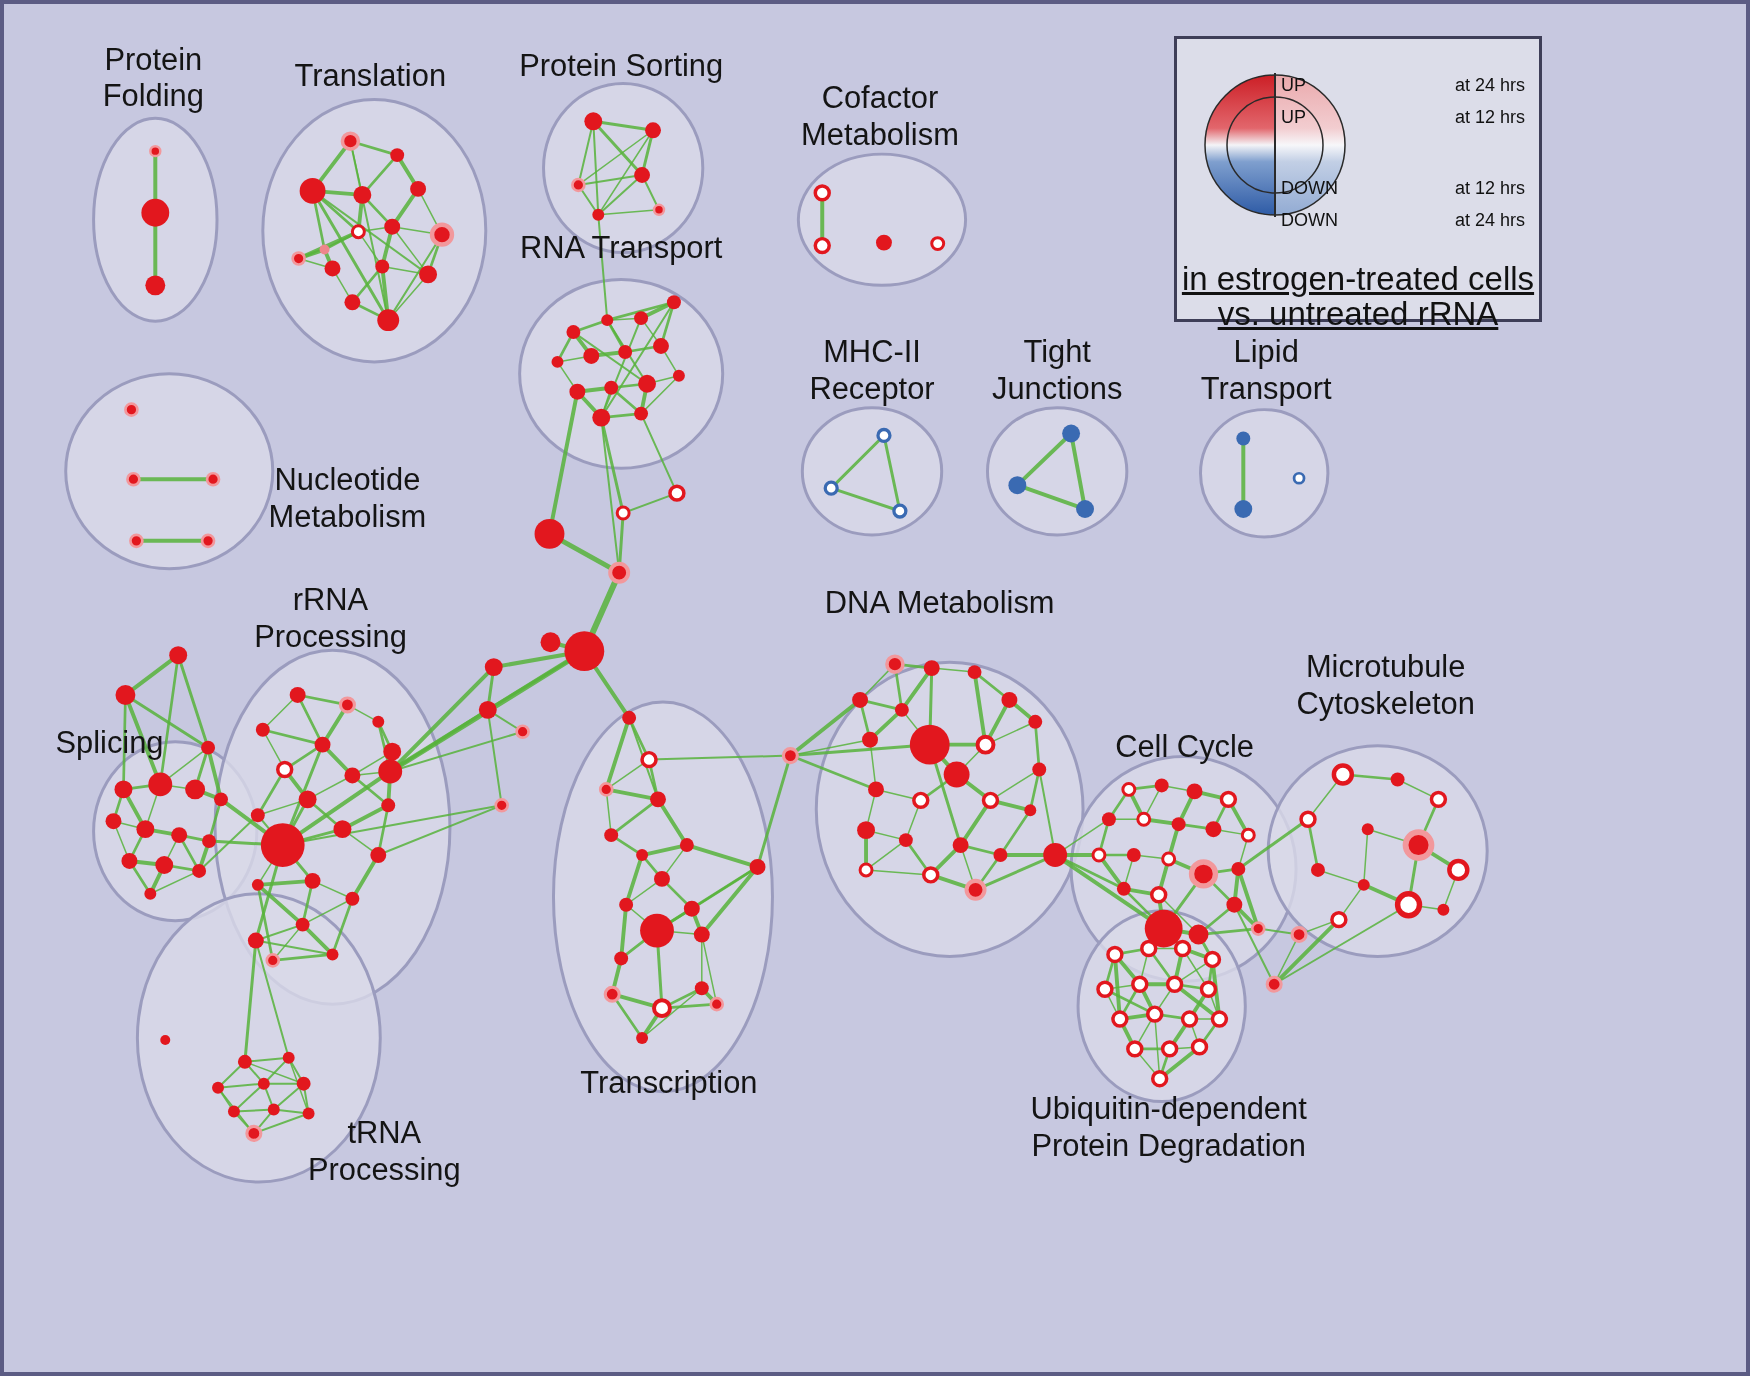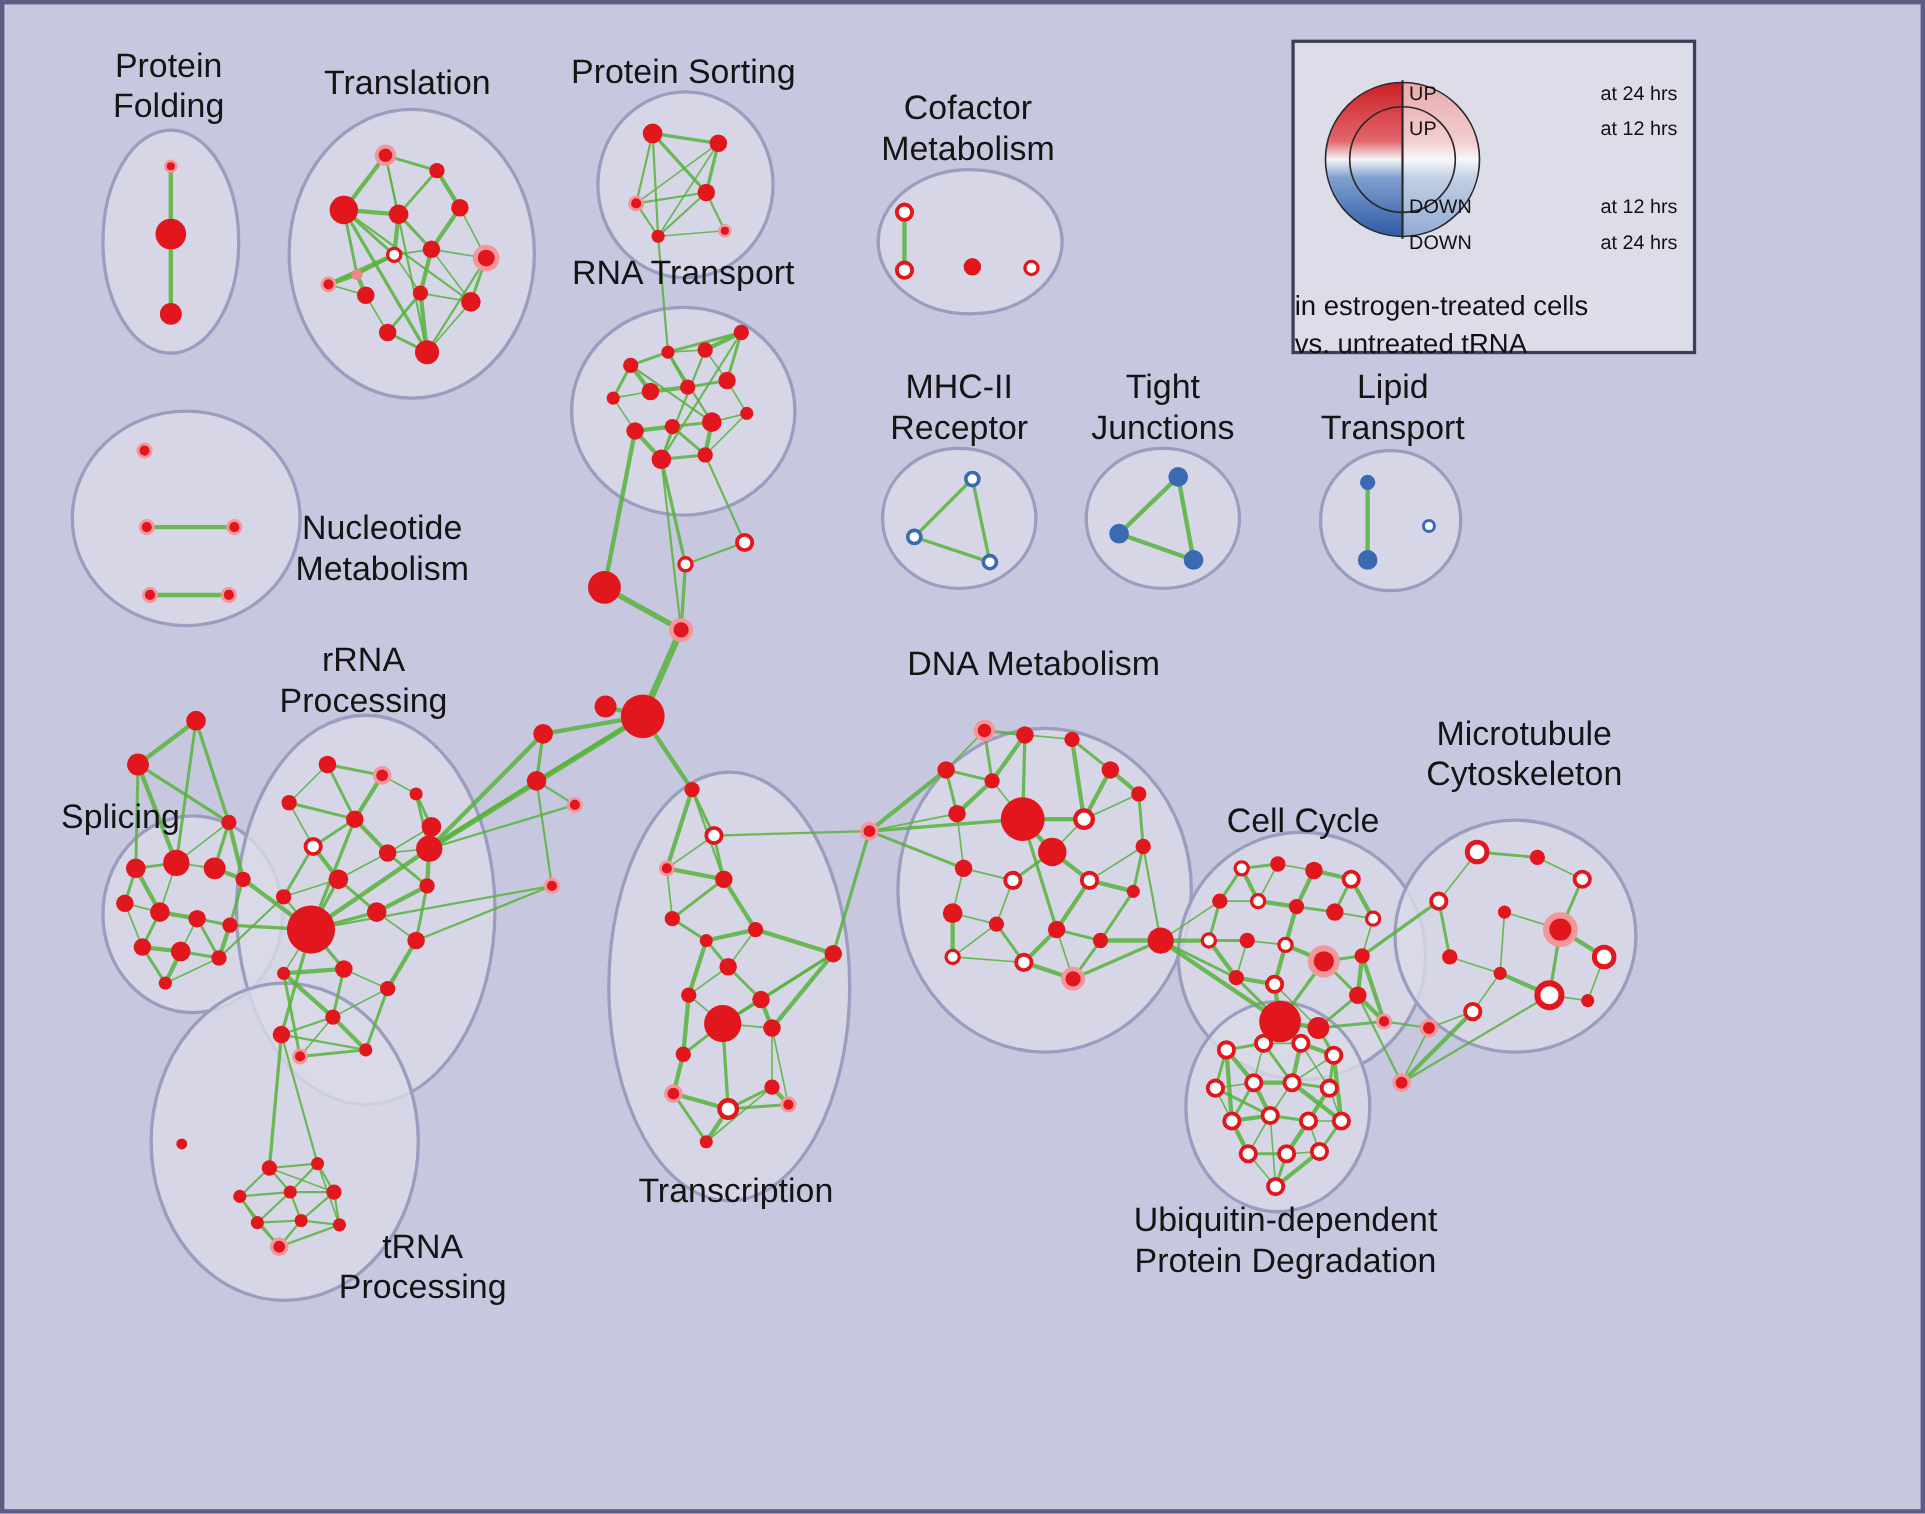--- a/index.html
+++ b/index.html
@@ -10,22 +10,22 @@
   ellipse.cluster { fill:var(--cluster-fill,#dadae8); fill-opacity:.8;
                     stroke:var(--cluster-stroke,#9b9cbe); stroke-width:3; }
   line.edge { stroke:var(--edge,#57b33b); stroke-opacity:.85; stroke-linecap:round; }
   text.clabel { font-size:31px; fill:var(--text,#141414); text-anchor:middle;
                 font-family:"Liberation Sans", sans-serif; }
   .legend { position:absolute; left:1170px; top:32px; width:368px; height:286px;
             background:#dcdde9; border:3px solid #3e3e58; }
   .legend-gfx { position:absolute; left:10px; top:18px; width:176px; height:176px; }
   .legend-row { position:absolute; left:104px; right:14px; height:32px; display:flex;
                 justify-content:space-between; align-items:center; font-size:18px; color:#111; }
-  .legend-caption { position:absolute; left:0; right:0; top:222px; 
-                    font-size:25px; color:#111; line-height:35px; }
+  .legend-caption { position:absolute; left:0; right:0; top:222px; text-align:center;
+                    font-size:33px; color:#111; line-height:35px;text-decoration:underline; }
 </style>
 </head>
 <body>
 
 <div class="figure">
 
   <svg id="net" viewBox="0 0 1750 1376" preserveAspectRatio="none">
       <g>
         <ellipse cx="152" cy="217" rx="62" ry="102" class="cluster"></ellipse>
         <ellipse cx="372" cy="228" rx="112" ry="132" class="cluster"></ellipse>
@@ -717,16 +717,16 @@
       <span>DOWN</span>
       <span>at 12 hrs</span>
     </div>
     <div class="legend-row" style="top:165px">
       <span>DOWN</span>
       <span>at 24 hrs</span>
     </div>
 
     <div class="legend-caption">
       <div>in estrogen-treated cells</div>
-      <div>vs. untreated tRNA</div>
+      <div>vs. untreated rRNA</div>
     </div>
   </div>
 </div>
 
 </body></html>

